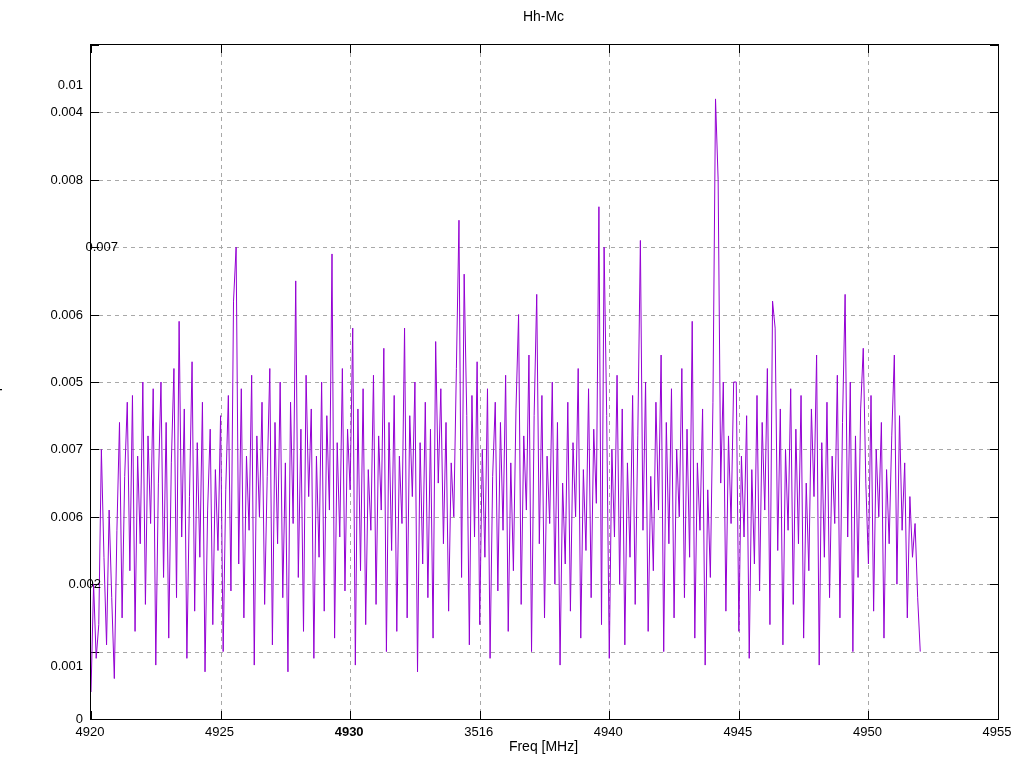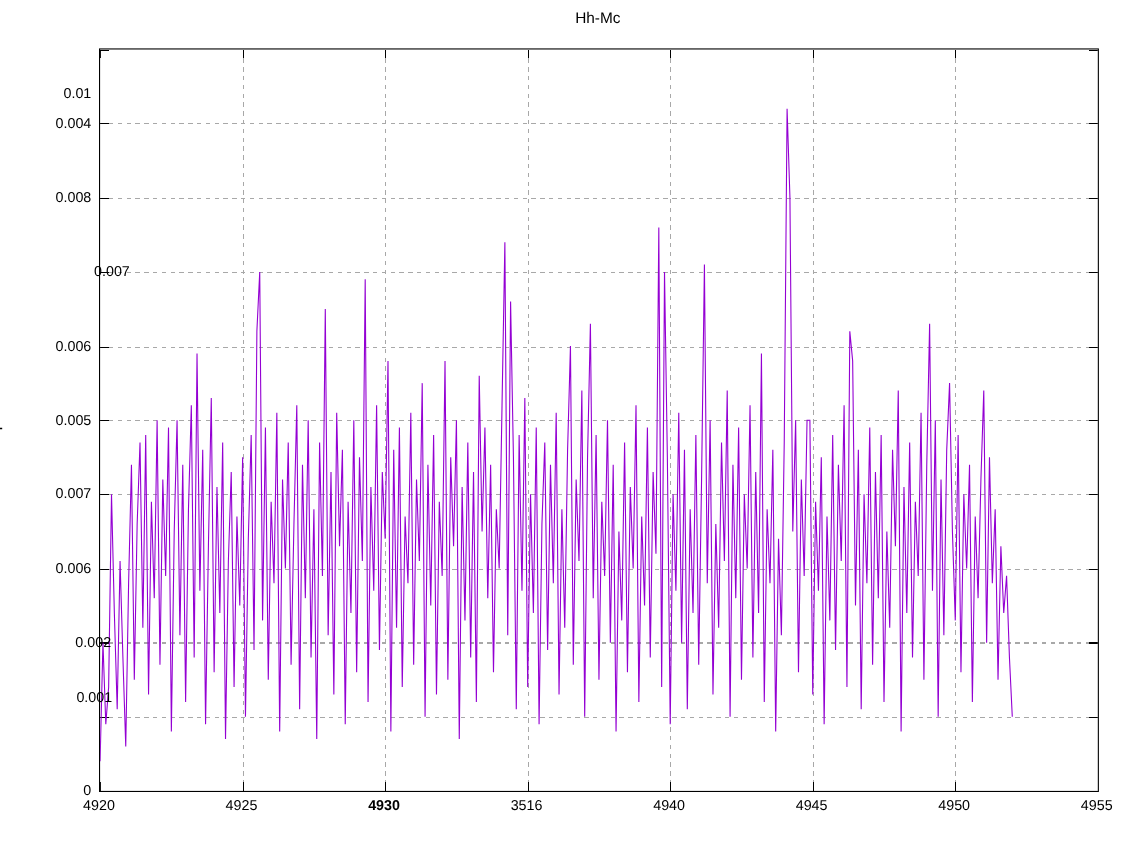--- a/index.html
+++ b/index.html
@@ -94,34 +94,35 @@
         <line x1="907" y1="135.5" x2="899" y2="135.5" stroke="#000000" stroke-width="1" shape-rendering="crispEdges"></line>
         <line x1="0" y1="67.5" x2="8" y2="67.5" stroke="#000000" stroke-width="1" shape-rendering="crispEdges"></line>
         <line x1="907" y1="67.5" x2="899" y2="67.5" stroke="#000000" stroke-width="1" shape-rendering="crispEdges"></line>
         <line x1="0" y1="0.5" x2="8" y2="0.5" stroke="#000000" stroke-width="1" shape-rendering="crispEdges"></line>
         <line x1="907" y1="0.5" x2="899" y2="0.5" stroke="#000000" stroke-width="1" shape-rendering="crispEdges"></line>
         <polyline points="0.00,647.04 2.59,539.20 5.18,613.34 7.77,579.64 10.37,404.40 12.96,512.24 15.55,599.86 18.14,465.06 20.73,552.68 23.32,633.56 25.91,485.28 28.51,377.44 31.10,572.90 33.69,431.36 36.28,357.22 38.87,525.72 41.46,350.48 44.05,586.38 46.65,411.14 49.24,498.76 51.83,337.00 54.42,559.42 57.01,390.92 59.60,478.54 62.19,343.74 64.79,620.08 67.38,438.10 69.97,337.00 72.56,532.46 75.15,377.44 77.74,593.12 80.33,417.88 82.93,323.52 85.52,552.68 88.11,276.34 90.70,492.02 93.29,363.96 95.88,613.34 98.47,451.58 101.07,316.78 103.66,566.16 106.25,397.66 108.84,512.24 111.43,357.22 114.02,626.82 116.61,465.06 119.21,384.18 121.80,579.64 124.39,424.62 126.98,505.50 129.57,370.70 132.16,606.60 134.75,444.84 137.35,350.48 139.94,545.94 142.53,256.12 145.12,202.20 147.71,518.98 150.30,343.74 152.89,572.90 155.49,411.14 158.08,485.28 160.67,330.26 163.26,620.08 165.85,390.92 168.44,471.80 171.03,357.22 173.63,559.42 176.22,431.36 178.81,323.52 181.40,599.86 183.99,377.44 186.58,498.76 189.17,337.00 191.77,552.68 194.36,417.88 196.95,626.82 199.54,357.22 202.13,478.54 204.72,235.90 207.31,532.46 209.91,384.18 212.50,586.38 215.09,330.26 217.68,451.58 220.27,363.96 222.86,613.34 225.45,411.14 228.05,512.24 230.64,337.00 233.23,566.16 235.82,370.70 238.41,465.06 241.00,208.94 243.59,593.12 246.19,397.66 248.78,492.02 251.37,323.52 253.96,545.94 256.55,384.18 259.14,444.84 261.73,283.08 264.33,620.08 266.92,363.96 269.51,525.72 272.10,343.74 274.69,579.64 277.28,424.62 279.87,485.28 282.47,330.26 285.06,559.42 287.65,390.92 290.24,465.06 292.83,303.30 295.42,606.60 298.01,377.44 300.61,505.50 303.20,350.48 305.79,586.38 308.38,411.14 310.97,478.54 313.56,283.08 316.15,572.90 318.75,370.70 321.34,451.58 323.93,337.00 326.52,626.82 329.11,397.66 331.70,518.98 334.29,357.22 336.89,552.68 339.48,384.18 342.07,593.12 344.66,296.56 347.25,438.10 349.84,343.74 352.43,498.76 355.03,377.44 357.62,566.16 360.21,417.88 362.80,471.80 365.39,323.52 367.98,175.24 370.57,532.46 373.17,229.16 375.76,370.70 378.35,599.86 380.94,350.48 383.53,492.02 386.12,316.78 388.71,579.64 391.31,404.40 393.90,512.24 396.49,343.74 399.08,613.34 401.67,431.36 404.26,357.22 406.85,545.94 409.45,377.44 412.04,485.28 414.63,330.26 417.22,586.38 419.81,417.88 422.40,525.72 424.99,363.96 427.59,269.60 430.18,559.42 432.77,390.92 435.36,465.06 437.95,310.04 440.54,606.60 443.13,370.70 445.73,249.38 448.32,498.76 450.91,350.48 453.50,572.90 456.09,411.14 458.68,478.54 461.27,337.00 463.87,539.20 466.46,377.44 469.05,620.08 471.64,438.10 474.23,518.98 476.82,357.22 479.41,566.16 482.01,397.66 484.60,471.80 487.19,323.52 489.78,593.12 492.37,424.62 494.96,505.50 497.55,343.74 500.15,552.68 502.74,384.18 505.33,458.32 507.92,161.76 510.51,579.64 513.10,202.20 515.69,370.70 518.29,613.34 520.88,404.40 523.47,492.02 526.06,330.26 528.65,539.20 531.24,363.96 533.83,599.86 536.43,417.88 539.02,512.24 541.61,350.48 544.20,559.42 546.79,390.92 549.38,195.46 551.97,485.28 554.57,337.00 557.16,586.38 559.75,431.36 562.34,525.72 564.93,357.22 567.52,465.06 570.11,310.04 572.71,606.60 575.30,377.44 577.89,498.76 580.48,343.74 583.07,572.90 585.66,404.40 588.25,471.80 590.85,323.52 593.44,552.68 596.03,384.18 598.62,512.24 601.21,276.34 603.80,593.12 606.39,417.88 608.99,485.28 611.58,363.96 614.17,620.08 616.76,444.84 619.35,532.46 621.94,357.22 624.53,53.92 627.13,134.80 629.72,438.10 632.31,337.00 634.90,566.16 637.49,390.92 640.08,478.54 642.67,337.00 645.27,337.00 647.86,586.38 650.45,411.14 653.04,492.02 655.63,370.70 658.22,613.34 660.81,424.62 663.41,518.98 666.00,350.48 668.59,545.94 671.18,377.44 673.77,465.06 676.36,323.52 678.95,579.64 681.55,256.12 684.14,283.08 686.73,505.50 689.32,363.96 691.91,599.86 694.50,404.40 697.09,485.28 699.69,343.74 702.28,559.42 704.87,384.18 707.46,498.76 710.05,350.48 712.64,593.12 715.23,438.10 717.83,525.72 720.42,363.96 723.01,451.58 725.60,310.04 728.19,620.08 730.78,397.66 733.37,512.24 735.97,357.22 738.56,552.68 741.15,411.14 743.74,478.54 746.33,330.26 748.92,572.90 751.51,377.44 754.11,249.38 756.70,492.02 759.29,337.00 761.88,606.60 764.47,390.92 767.06,532.46 769.65,363.96 772.25,303.30 774.84,438.10 777.43,518.98 780.02,350.48 782.61,566.16 785.20,404.40 787.79,471.80 790.39,377.44 792.98,593.12 795.57,424.62 798.16,498.76 800.75,390.92 803.34,310.04 805.93,539.20 808.53,370.70 811.12,485.28 813.71,417.88 816.30,572.90 818.89,451.58 821.48,512.24 824.07,478.54 826.67,552.68 829.26,606.60" fill="none" stroke="#9400d3" stroke-width="1"></polyline>
       </svg>
   </div>
   <div id="yticks">
       <div class="ytick-label" style="top: 711px;">0</div>
-      <div class="ytick-label" style="top: 626px; padding-left: 19px;">0.001</div>
+      <div class="ytick-label" style="top: 658px;">0.001</div>
       <div class="ytick-label" style="top: 576.2px; padding-left: 18px;">0.002</div>
       <div class="ytick-label" style="top: 508.8px;">0.006</div>
       <div class="ytick-label" style="top: 441.4px;">0.007</div>
       <div class="ytick-label" style="top: 374px;">0.005</div>
       <div class="ytick-label" style="top: 306.6px;">0.006</div>
       <div class="ytick-label" style="top: 239.2px; padding-left: 35px;">0.007</div>
       <div class="ytick-label" style="top: 171.8px;">0.008</div>
       <div class="ytick-label" style="top: 104.4px;">0.004</div>
       <div class="ytick-label" style="top: 37px; margin-top: 40px;">0.01</div>
     </div>
   <div id="xticks">
       <div class="xtick-label" style="left: 50px;">4920</div>
       <div class="xtick-label" style="left: 179.571px;">4925</div>
       <div class="xtick-label" style="left: 309.143px; font-weight: bold;">4930</div>
       <div class="xtick-label" style="left: 438.714px;">3516</div>
       <div class="xtick-label" style="left: 568.286px;">4940</div>
       <div class="xtick-label" style="left: 697.857px;">4945</div>
       <div class="xtick-label" style="left: 827.429px;">4950</div>
       <div class="xtick-label" style="left: 957px;">4955</div>
     </div>
+  <div class="xlabel">Freq [MHz]</div>
 </div>
 
 </body></html>

